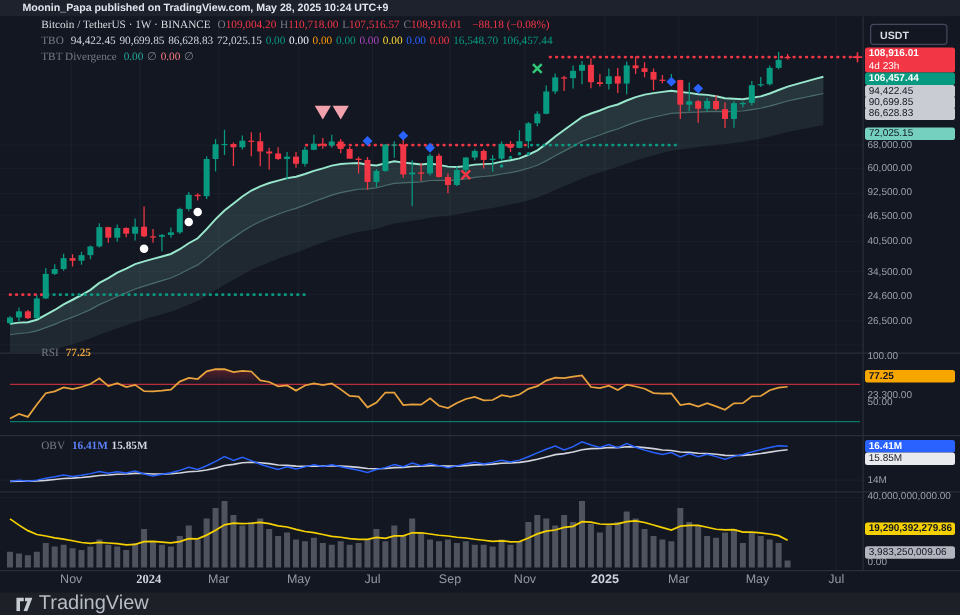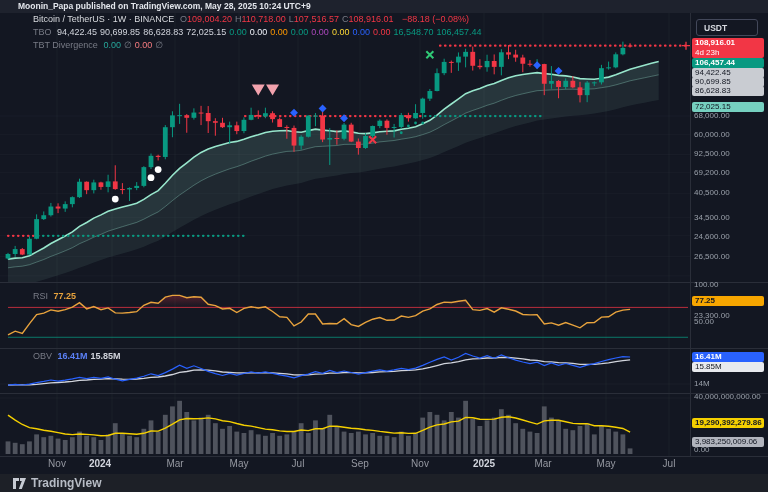--- a/index.html
+++ b/index.html
@@ -3,34 +3,34 @@
 <meta charset="utf-8">
 <style>
   html,body{margin:0;padding:0;background:#131722;}
   .shot{position:relative;width:768px;height:492px;background:#131722;overflow:hidden;
         font-family:"Liberation Sans",sans-serif;-webkit-font-smoothing:antialiased;}
   .pubbar{position:absolute;left:0;top:0;width:768px;height:13px;background:#1e222d;
           color:#e3e6ec;font-size:8.5px;font-weight:700;line-height:13px;padding-left:18px;box-sizing:border-box;}
   #chartsvg{position:absolute;left:0;top:13px;}
   .overlay{position:absolute;left:0;top:0;width:768px;height:492px;pointer-events:none;}
   .hrow{position:absolute;left:33px;white-space:nowrap;font-size:9px;color:#d1d4dc;}
-  .hrow span{margin-right:3px;}
+  .hrow span{margin-right:3px;font-family:Liberation Serif, serif;}
   .lab{color:#787b86;}
   .badge{position:absolute;left:692px;width:72px;border-radius:2px;font-size:8px;line-height:10px;
          padding:0 3px;box-sizing:border-box;text-align:left;font-weight:400;}
   .tick{position:absolute;left:694px;font-size:8px;color:#9aa0aa;line-height:8px;}
   .tlabel{position:absolute;top:458px;width:36px;margin-left:-18px;text-align:center;
           font-size:10px;color:#9598a1;line-height:12px;}
   .tlabel.bold{color:#d1d4dc;font-weight:700;}
   .usdtbtn{position:absolute;left:696px;top:19px;width:62px;height:17px;background:#131722;
            border:1px solid #43485a;border-radius:3px;color:#d7dae0;font-size:8.5px;font-weight:700;
            line-height:16px;text-align:left;padding-left:7px;box-sizing:border-box;}
   .footer{position:absolute;left:0;top:474px;width:768px;height:18px;background:#1d2027;
           display:flex;align-items:center;}
-  .footer .brand{color:#b7bcc5;font-size:12px;font-weight:700;margin-left:5px;}
+  .footer .brand{color:#b7bcc5;font-size:16px;font-weight:400;margin-left:5px;}
   .flogo{margin-left:13px;display:flex;align-items:center;}
 </style>
 </head>
 <body>
 
 <div class="shot">
 
   <div class="pubbar">
     <span>Moonin_Papa published on TradingView.com, May 28, 2025 10:24 UTC+9</span>
   </div>
@@ -398,38 +398,38 @@
     <div class="hrow" style="top:27px">
       <span class="lab">TBO</span>
       <span id="tbo-values"><span style="color: rgb(209, 212, 220);">94,422.45</span><span style="color: rgb(209, 212, 220);">90,699.85</span><span style="color: rgb(209, 212, 220);">86,628.83</span><span style="color: rgb(209, 212, 220);">72,025.15</span><span style="color: rgb(8, 153, 129);">0.00</span><span style="color: rgb(240, 243, 250);">0.00</span><span style="color: rgb(255, 152, 0);">0.00</span><span style="color: rgb(8, 153, 129);">0.00</span><span style="color: rgb(171, 71, 188);">0.00</span><span style="color: rgb(253, 216, 53);">0.00</span><span style="color: rgb(41, 98, 255);">0.00</span><span style="color: rgb(242, 54, 69);">0.00</span><span style="color: rgb(8, 153, 129);">16,548.70</span><span style="color: rgb(8, 153, 129);">106,457.44</span></span>
     </div>
 
     <div class="hrow" style="top:40px">
       <span class="lab">TBT Divergence</span>
       <span id="tbtdiv-values"><span style="color: rgb(38, 166, 154);">0.00</span><span style="color: rgb(120, 123, 134);">∅</span><span style="color: rgb(247, 124, 128);">0.00</span><span style="color: rgb(120, 123, 134);">∅</span></span>
     </div>
 
-    <div class="hrow" style="top:291px">
+    <div class="hrow" style="top:277px">
       <span class="lab">RSI</span>
       <span style="color:#e8a33d;font-weight:700">77.25</span>
     </div>
 
     <div class="hrow" style="top:351px">
       <span class="lab">OBV</span>
       <span id="obv-values"><span style="color: rgb(91, 128, 247); font-weight: 700;">16.41M</span><span style="color: rgb(209, 212, 220); font-weight: 700;">15.85M</span></span>
     </div>
 
 
     <div class="usdtbtn">USDT</div>
 
     <div id="ticks">
         <div class="tick" style="top: 112px;">68,000.00</div>
         <div class="tick" style="top: 131px; text-align: right;">60,000.00</div>
         <div class="tick" style="top: 150px;">92,500.00</div>
-        <div class="tick" style="top: 169px;">69,200.00</div>
+        <div class="tick" style="top: 169px;">46,500.00</div>
         <div class="tick" style="top: 189px;">40,500.00</div>
         <div class="tick" style="top: 214px;">34,500.00</div>
         <div class="tick" style="top: 233px;">24,600.00</div>
         <div class="tick" style="top: 253px;">26,500.00</div>
         <div class="tick" style="top: 272px; margin-top: 40px;">23,300.00</div>
         <div class="tick" style="top: 281px;">100.00</div>
         <div class="tick" style="top: 318px;">50.00</div>
         <div class="tick" style="top: 337px; margin-top: 25px;">25.00</div>
         <div class="tick" style="top: 380px;">14M</div>
         <div class="tick" style="top: 393px;">40,000,000,000.00</div>
@@ -443,21 +443,21 @@
         <div class="badge" style="top: 86px; background: rgb(201, 204, 210); color: rgb(19, 23, 34);">86,628.83</div>
         <div class="badge" style="top: 102px; background: rgb(118, 208, 192); color: rgb(19, 23, 34);">72,025.15</div>
         <div class="badge" style="top: 296px; background: rgb(247, 166, 0); color: rgb(19, 23, 34); font-weight: 700;">77.25</div>
         <div class="badge" style="top: 352px; background: rgb(41, 98, 255); color: rgb(255, 255, 255); font-weight: 700;">16.41M</div>
         <div class="badge" style="top: 362px; background: rgb(232, 234, 238); color: rgb(19, 23, 34);">15.85M</div>
         <div class="badge" style="top: 418px; background: rgb(245, 208, 0); color: rgb(19, 23, 34); font-weight: 700;">19,290,392,279.86</div>
         <div class="badge" style="top: 437px; background: rgb(178, 181, 190); color: rgb(19, 23, 34);">3,983,250,009.06</div>
       </div>
     <div id="timelabels">
         <div class="tlabel" style="left: 57px;">Nov</div>
-        <div class="tlabel bold" style="left: 100px;">2024</div>
+        <div class="tlabel bold" style="left: 119px; font-family: Liberation Serif, serif;">2024</div>
         <div class="tlabel" style="left: 175px;">Mar</div>
         <div class="tlabel" style="left: 239px;">May</div>
         <div class="tlabel" style="left: 298px;">Jul</div>
         <div class="tlabel" style="left: 360px;">Sep</div>
         <div class="tlabel" style="left: 420px;">Nov</div>
         <div class="tlabel bold" style="left: 484px;">2025</div>
         <div class="tlabel" style="left: 543px;">Mar</div>
         <div class="tlabel" style="left: 606px;">May</div>
         <div class="tlabel" style="left: 669px;">Jul</div>
       </div>

